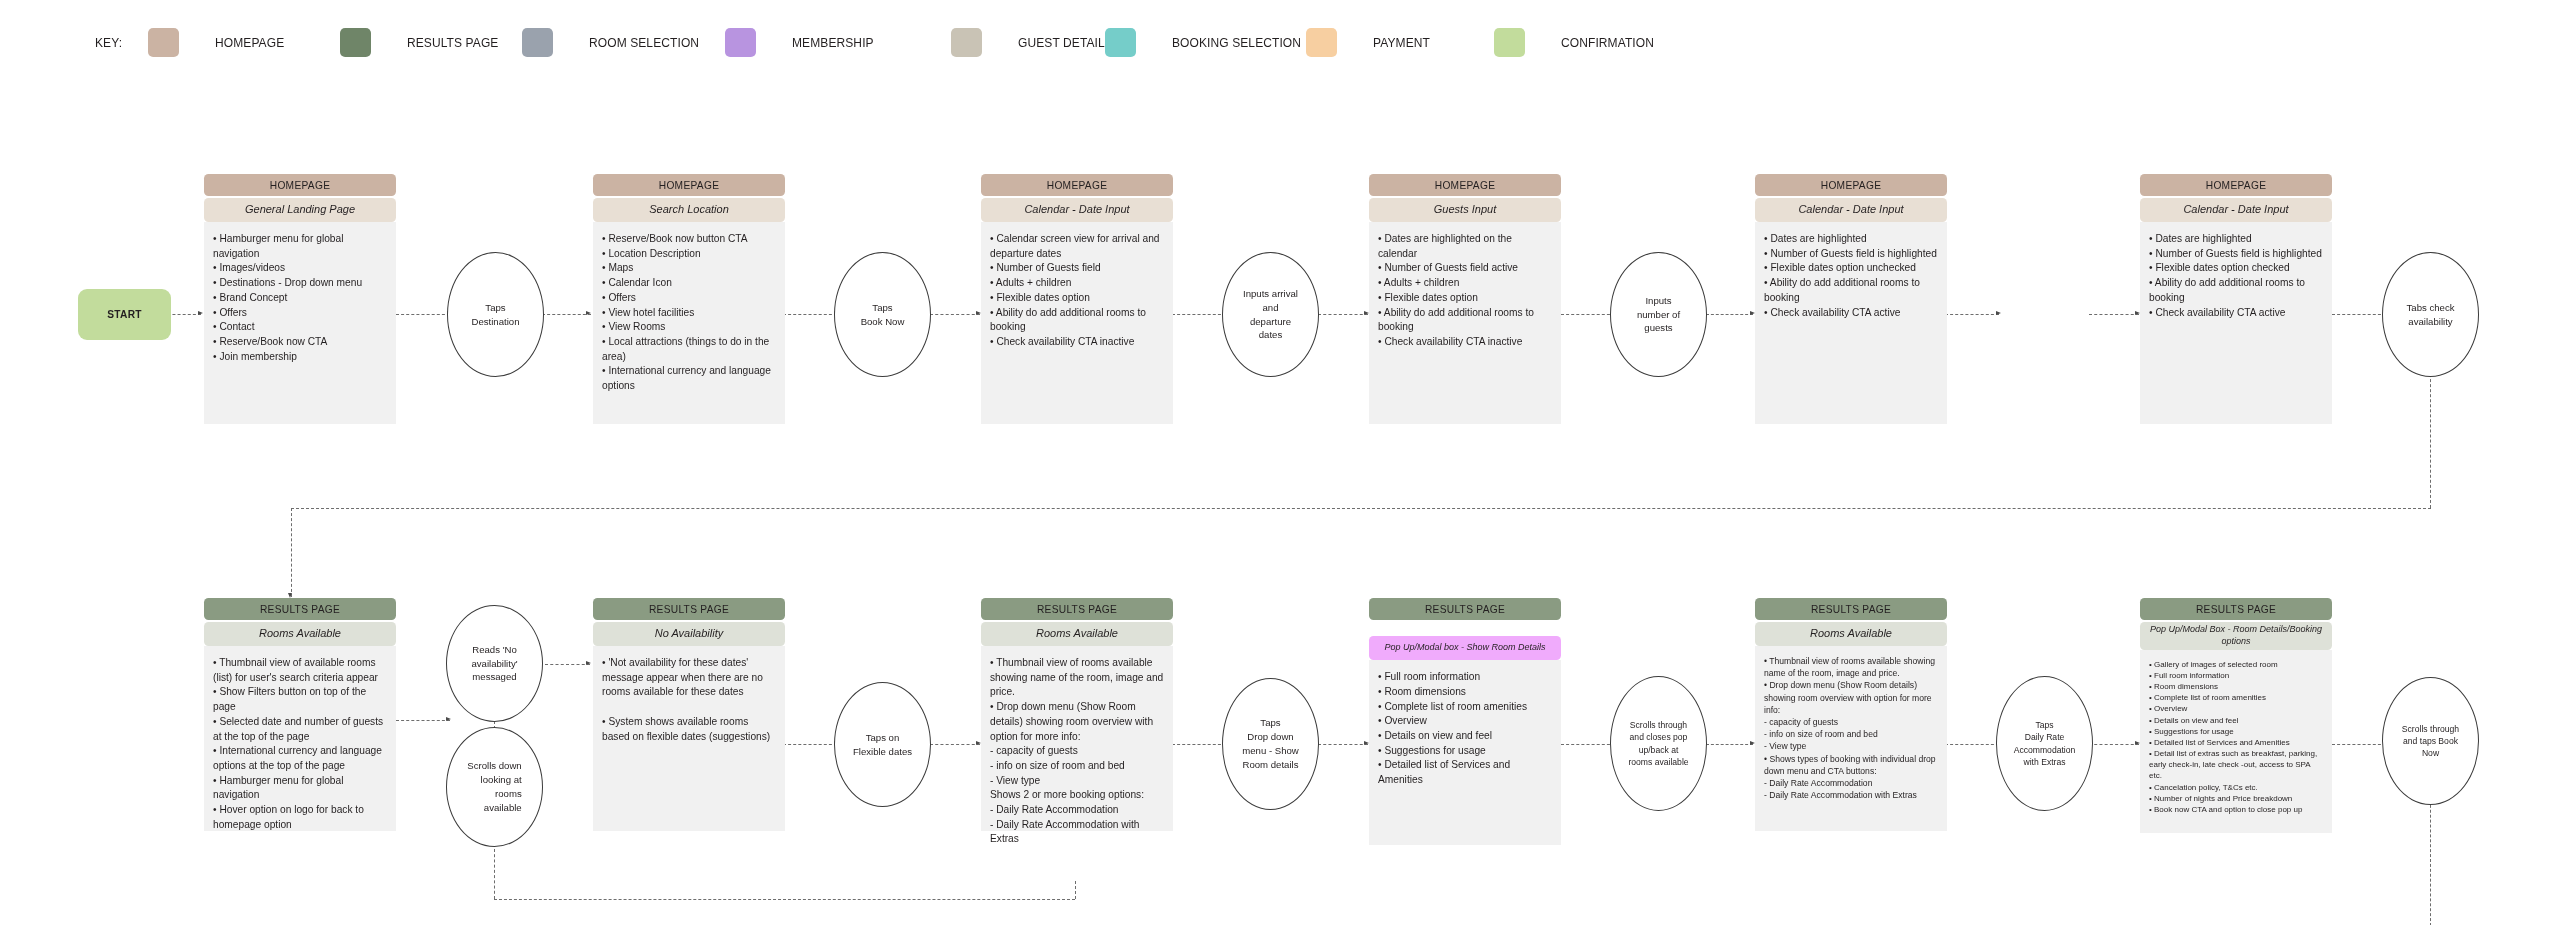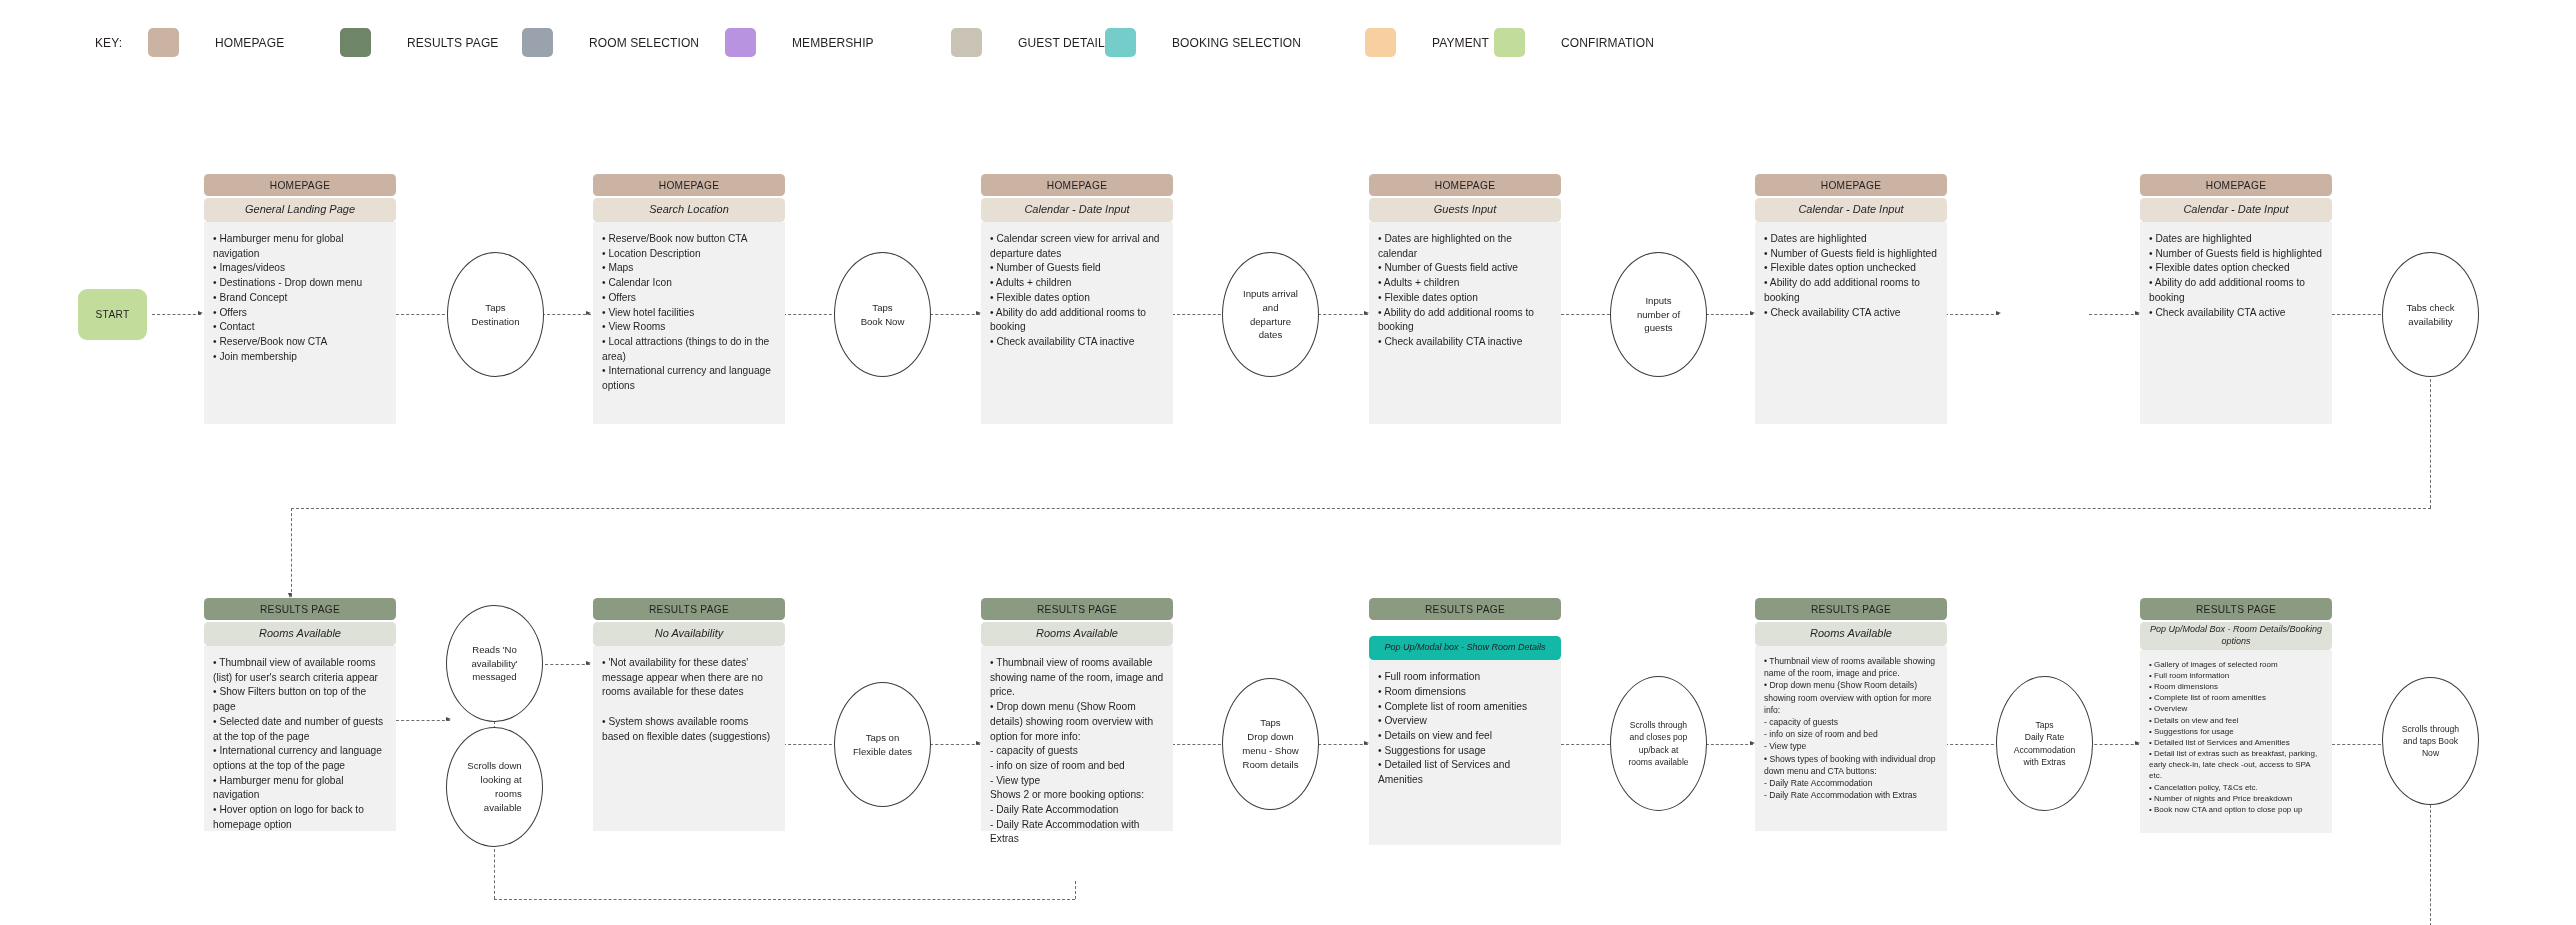--- a/index.html
+++ b/index.html
@@ -50,25 +50,25 @@
     background: #f1f1f1;
     padding: 10.2px 9px 9px 9px;
     font-size: 10.2px; line-height: 1.44; color: #231f20;
     white-space: pre-line;
   }
   .card-body.small { font-size: 8.6px; line-height: 1.42; padding-top: 9px; }
 
   
   .start-node {
     position: absolute;
-    width: 69px; height: 51px;
+    width: 93px; height: 51px;
     border-radius: 9px;
     background: #c2dc9c;
     display: flex; align-items: center; justify-content: center;
-    font-size: 10.2px; letter-spacing: 0.3px; color: #231f20;
+    font-size: 10.2px; letter-spacing: 0.3px; color: #231f20; font-weight: bold;
   }
 
   
   .ellipse {
     position: absolute;
     border: 0.9px solid #3b3b3b;
     border-radius: 50%;
     background: #ffffff;
     display: flex; align-items: center; justify-content: center;
     text-align: center;
@@ -135,21 +135,21 @@
     <div class="legend-item" style="left:951px;">
       <div class="legend-swatch" style="background: rgb(201, 195, 181);"></div>
       <div class="legend-text">GUEST DETAILS</div>
     </div>
 
     <div class="legend-item" style="left:1105px;">
       <div class="legend-swatch" style="background: rgb(117, 205, 201);"></div>
       <div class="legend-text">BOOKING SELECTION</div>
     </div>
 
-    <div class="legend-item" style="left:1365px;text-align:center;">
+    <div class="legend-item" style="left:1306px;text-align:center;">
       <div class="legend-swatch" style="background: rgb(247, 207, 161);"></div>
       <div class="legend-text">PAYMENT</div>
     </div>
 
     <div class="legend-item" style="left:1494px;">
       <div class="legend-swatch" style="background: rgb(194, 220, 156);"></div>
       <div class="legend-text">CONFIRMATION</div>
     </div>
   </div>
 
@@ -347,21 +347,21 @@
 - capacity of guests
 -  info on size of room and bed
 - View type
 Shows 2 or more booking options:
 - Daily Rate Accommodation
 - Daily Rate Accommodation with Extras</div>
   </div>
 
   <div class="card" style="left:1369px; top:598px;">
     <div class="card-header" style="background:#8a9b82;">RESULTS PAGE</div>
-    <div class="card-subheader small" style="background:#14b8a6;margin-top:16px;">Pop Up/Modal box - Show Room Details</div>
+    <div class="card-subheader small" style="background:#f0abfc;margin-top:16px;">Pop Up/Modal box - Show Room Details</div>
     <div class="card-body" style="height:185px;">• Full room information
 • Room dimensions
 • Complete list of room amenities
 • Overview
 • Details on view and feel
 • Suggestions for usage
 • Detailed list of Services and Amenities</div>
   </div>
 
   <div class="card" style="left:1755px; top:598px;">

